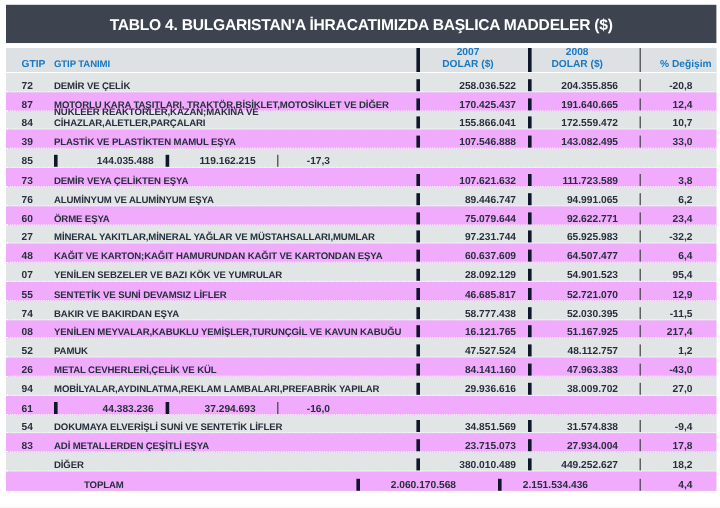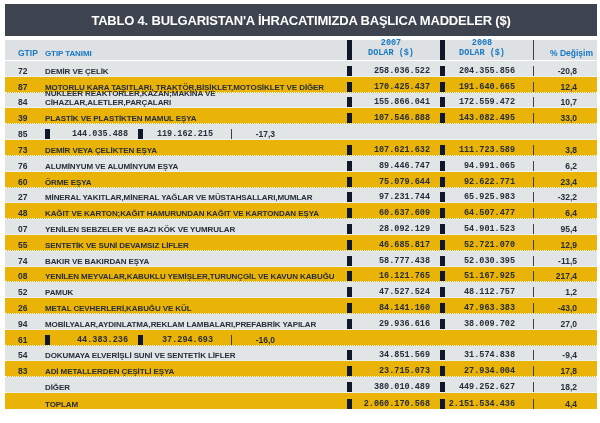--- a/index.html
+++ b/index.html
@@ -19,25 +19,25 @@
   .hrow {
     display:flex; height:21px; background:#dde1e3; border-bottom:1px solid #ffffff;
     color:#1878c2; font-weight:700; font-size:8.5px;
   }
   .hrow .cell { display:flex; flex-direction:column; justify-content:flex-end; padding-bottom:2px; }
   .row {
     display:flex; height:15.82px; align-items:flex-end;
     background:#e1e5e6; border-bottom:1px dotted #fafbfb;
     color:#272e3b; font-weight:700; font-size:8.5px;
   }
-  .row.alt { background:#eab308; }
-  .row:last-child { border-bottom:none; }
+  .row.alt { background:#f0abfc; }
+  .row:last-child { border-bottom:none;gap:25px; }
   .c-code  { width:40px;  padding-left:13px; }
   .c-name  { flex:1; font-size:8px; letter-spacing:-0.1px; padding-right:4px; }
-  .c-v1, .c-v2 { width:93px; text-align:right; border-left:5px solid #0f172a;font-family:Liberation Mono, monospace; }
+  .c-v1, .c-v2 { width:93px; text-align:right; border-left:3px solid #0f172a; }
   .c-v1 { padding-right:10px; }
   .c-v2 { padding-right:18px; }
   .c-pct { width:64px; text-align:right; padding-right:20px; border-left:1px solid #404040; }
   .hrow .c-v1, .hrow .c-v2 { text-align:center; padding-right:0; }
   .hrow .c-v1 { padding-right:10px; }
   .hrow .c-v2 { padding-right:14px; }
   .hrow .c-pct { padding-right:4px; }
   .hrow .c-code, .hrow .c-name { justify-content:flex-end; }
 </style>
 </head>
@@ -173,21 +173,21 @@
   </div>
           <div class="row">
     <div class="c-code">52</div>
     <div class="c-name">PAMUK</div>
     <div class="c-v1">47.527.524</div>
     <div class="c-v2">48.112.757</div>
     <div class="c-pct">1,2</div>
   </div>
           <div class="row alt">
     <div class="c-code">26</div>
-    <div class="c-name">METAL CEVHERLERİ,KABUĞU VE KÜL</div>
+    <div class="c-name">METAL CEVHERLERİ,ÇELİK VE KÜL</div>
     <div class="c-v1">84.141.160</div>
     <div class="c-v2">47.963.383</div>
     <div class="c-pct">-43,0</div>
   </div>
           <div class="row">
     <div class="c-code">94</div>
     <div class="c-name">MOBİLYALAR,AYDINLATMA,REKLAM LAMBALARI,PREFABRİK YAPILAR</div>
     <div class="c-v1">29.936.616</div>
     <div class="c-v2">38.009.702</div>
     <div class="c-pct">27,0</div>

